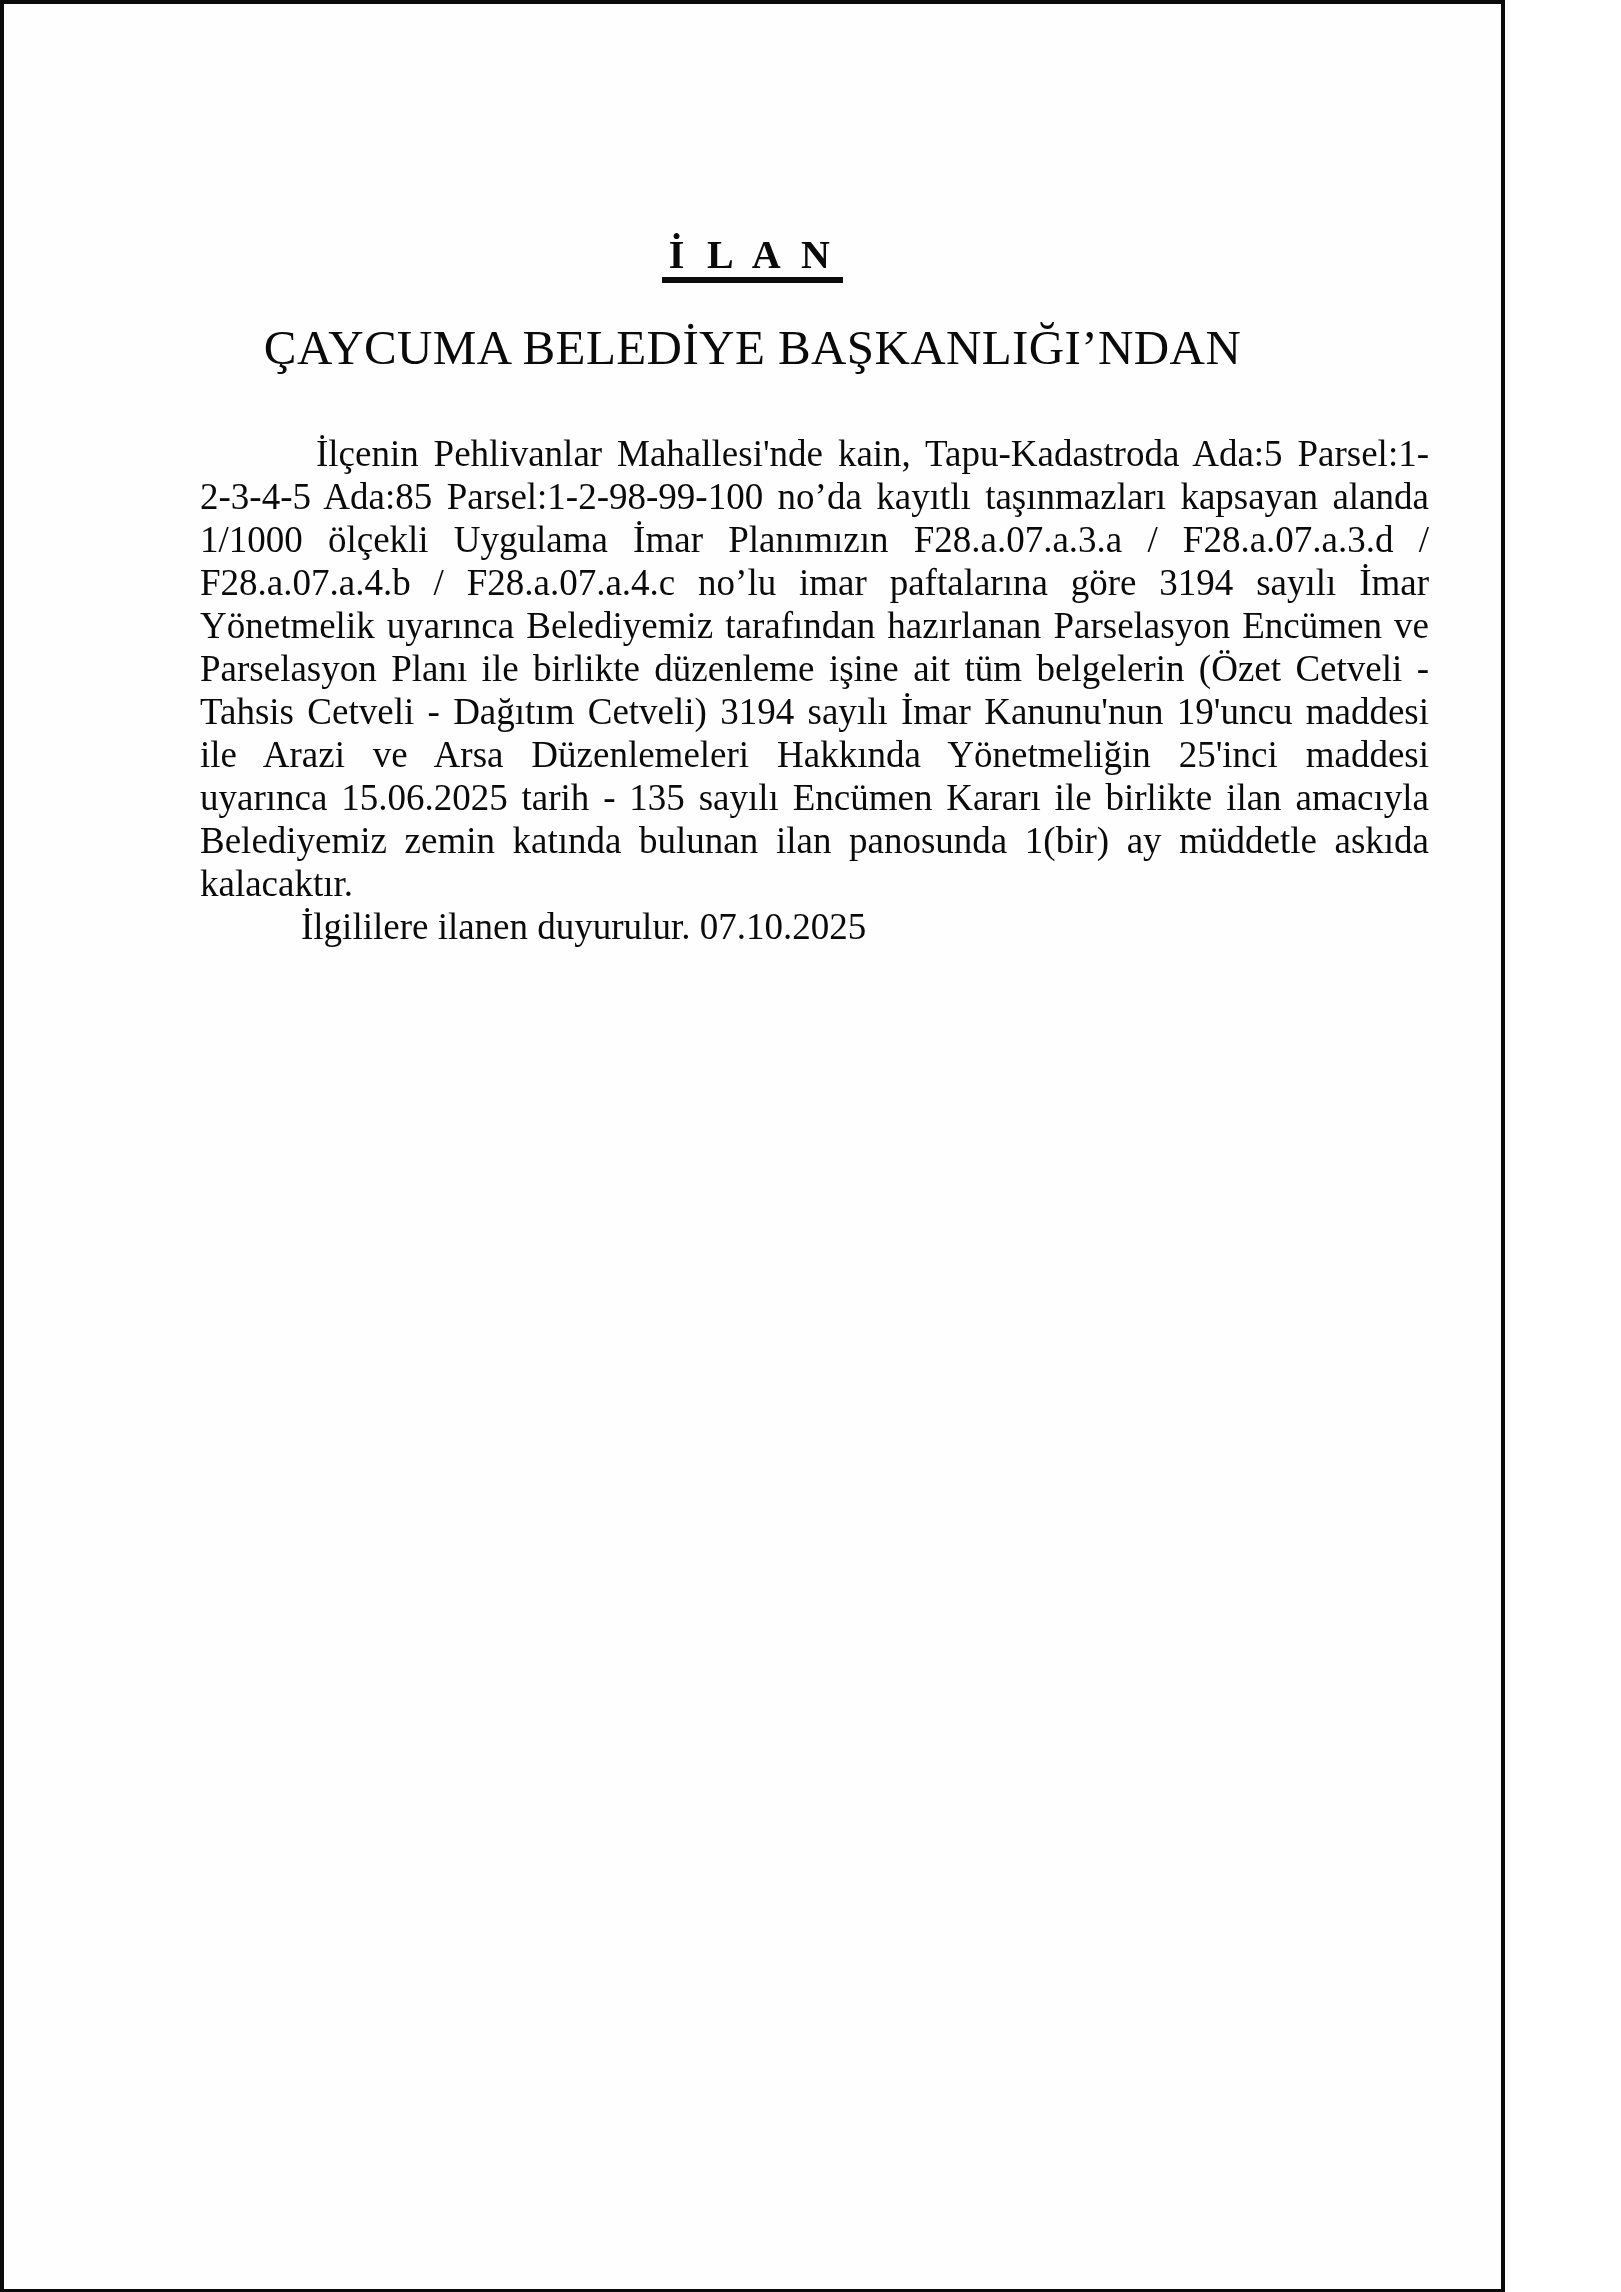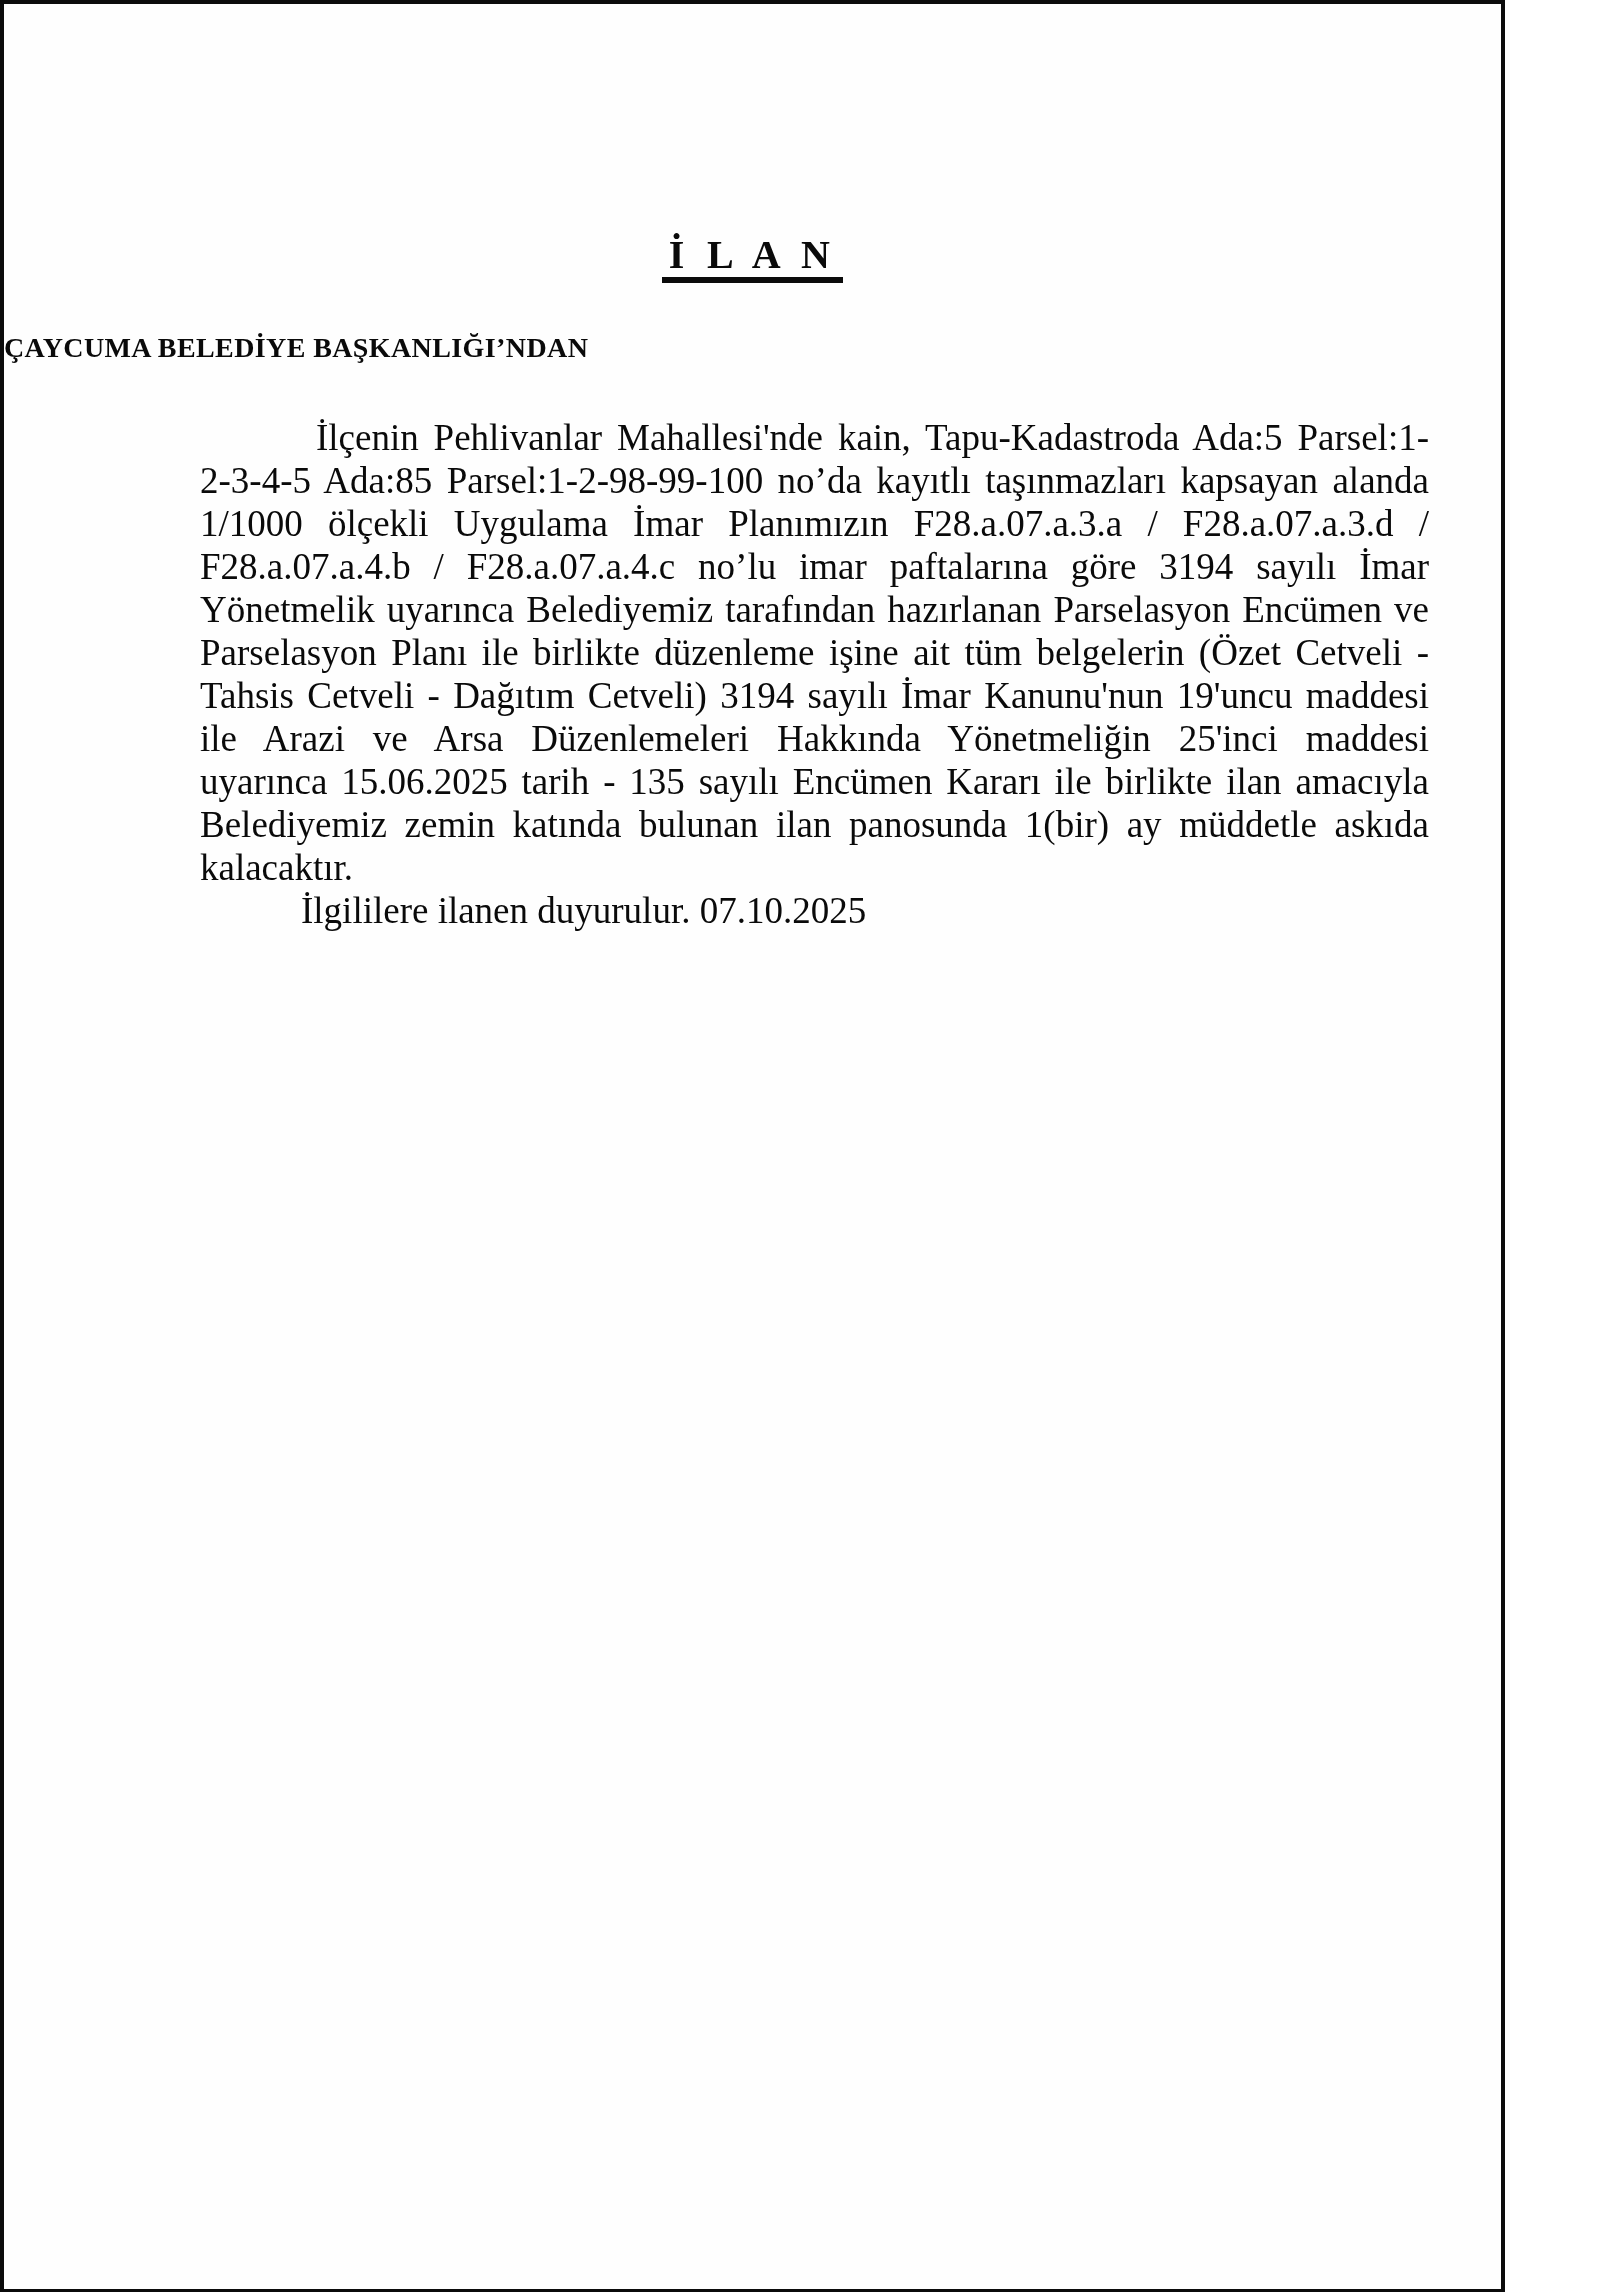--- a/index.html
+++ b/index.html
@@ -32,28 +32,29 @@
     display: inline-block;
     letter-spacing: 6.3px;
     padding: 0 7.2px 1.8px 7.2px;
     border-bottom: 6.3px solid #0b0b0b;
   }
   .doc-subtitle {
     position: absolute;
     top: 323px;
     left: 0;
     width: 100%;
+    text-align: center;
     line-height: 41px;
-    font-size: 28px;
-    font-weight: bold;
+    font-size: 49px;
+    font-weight: normal;
     letter-spacing: 0.4px;
   }
   .doc-body {
     position: absolute;
-    top: 412px;
+    top: 428px;
     left: 196px;
     width: 1229px;
     font-size: 37px;
     line-height: 43px;
   }
   .line {
     white-space: normal;
   }
   .line.just {
     text-align: justify;

